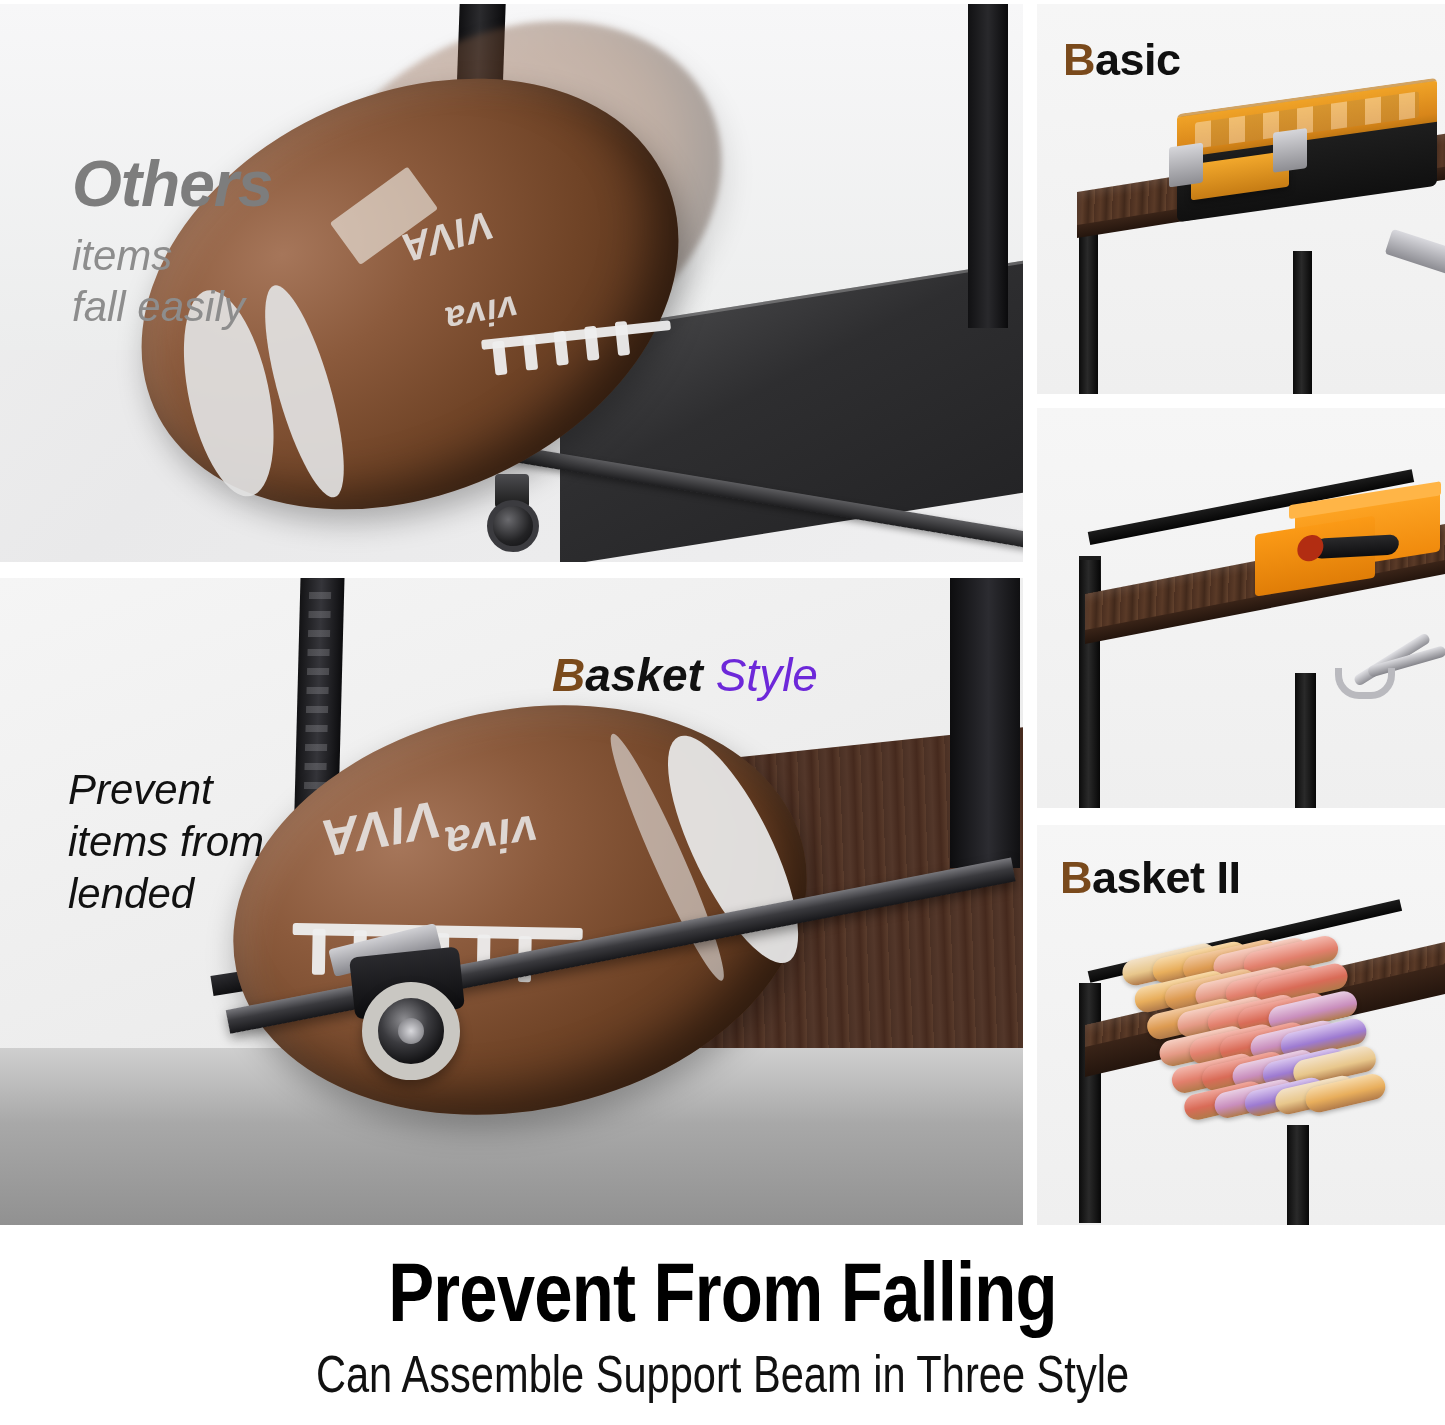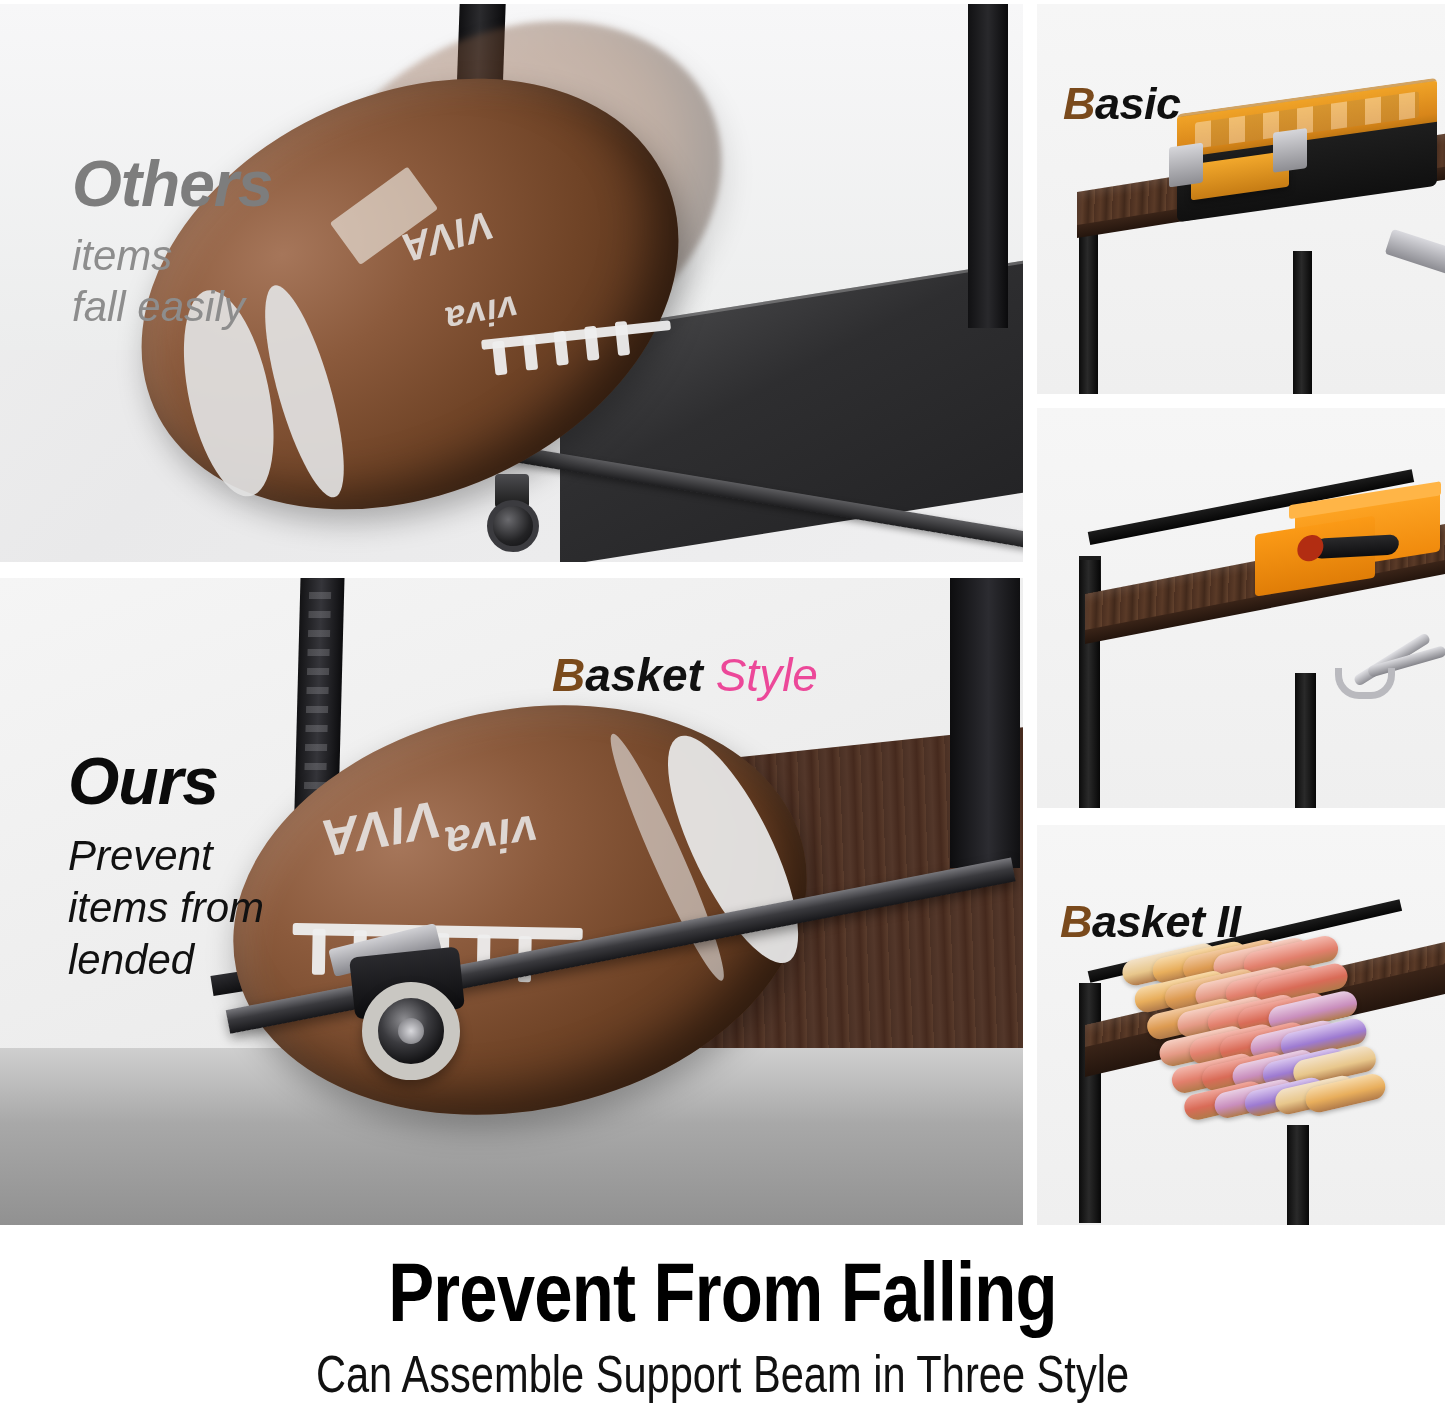--- a/index.html
+++ b/index.html
@@ -389,24 +389,24 @@
   }
   #txt-ours .sub {
     margin-top: 16px;
     font-size: 42px; font-style: italic; color: #111111;
     line-height: 1.24; font-weight: 300;
   }
 
   #txt-basket { left: 552px; top: 648px; font-size: 46px; font-style: italic; }
   #txt-basket .b { color: #7a4a1c; font-weight: bold; }
   #txt-basket .rest { color: #111111; font-weight: bold; }
-  #txt-basket .style { color: #ec4899; font-weight: 300; }
+  #txt-basket .style { color: #6d28d9; font-weight: 300; }
 
   .cap {
-    position:absolute; font-style: italic; font-size: 45px; letter-spacing: -0.5px; margin-top: 44px;
+    position:absolute; font-size: 45px; letter-spacing: -0.5px;
   }
   .cap .b { color: #7a4a1c; font-weight: bold; }
   .cap .rest { color: #101010; font-weight: bold; }
 
   #cap-basic  { left: 1063px; top: 34px; }
   #cap-blend1 { left: 1060px; top: 437px; }
   #cap-blend2 { left: 1060px; top: 852px; }
 
   
   #footer {
@@ -581,21 +581,20 @@
 
   <div class="ov-text" id="txt-others">
     <div class="head">Others</div>
     <div class="sub">
       <div>items</div>
       <div>fall easily</div>
     </div>
   </div>
 
   <div class="ov-text" id="txt-ours">
-    <div class="head">Ours</div>
     <div class="sub">
       <div>Prevent</div>
       <div>items from</div>
       <div>lended</div>
     </div>
   </div>
 
   <div class="ov-text" id="txt-basket"><span class="b">B</span><span class="rest">asket</span> <span class="style">Style</span></div>
 
   <div class="cap" id="cap-basic"><span class="b">B</span><span class="rest">asic</span></div>

